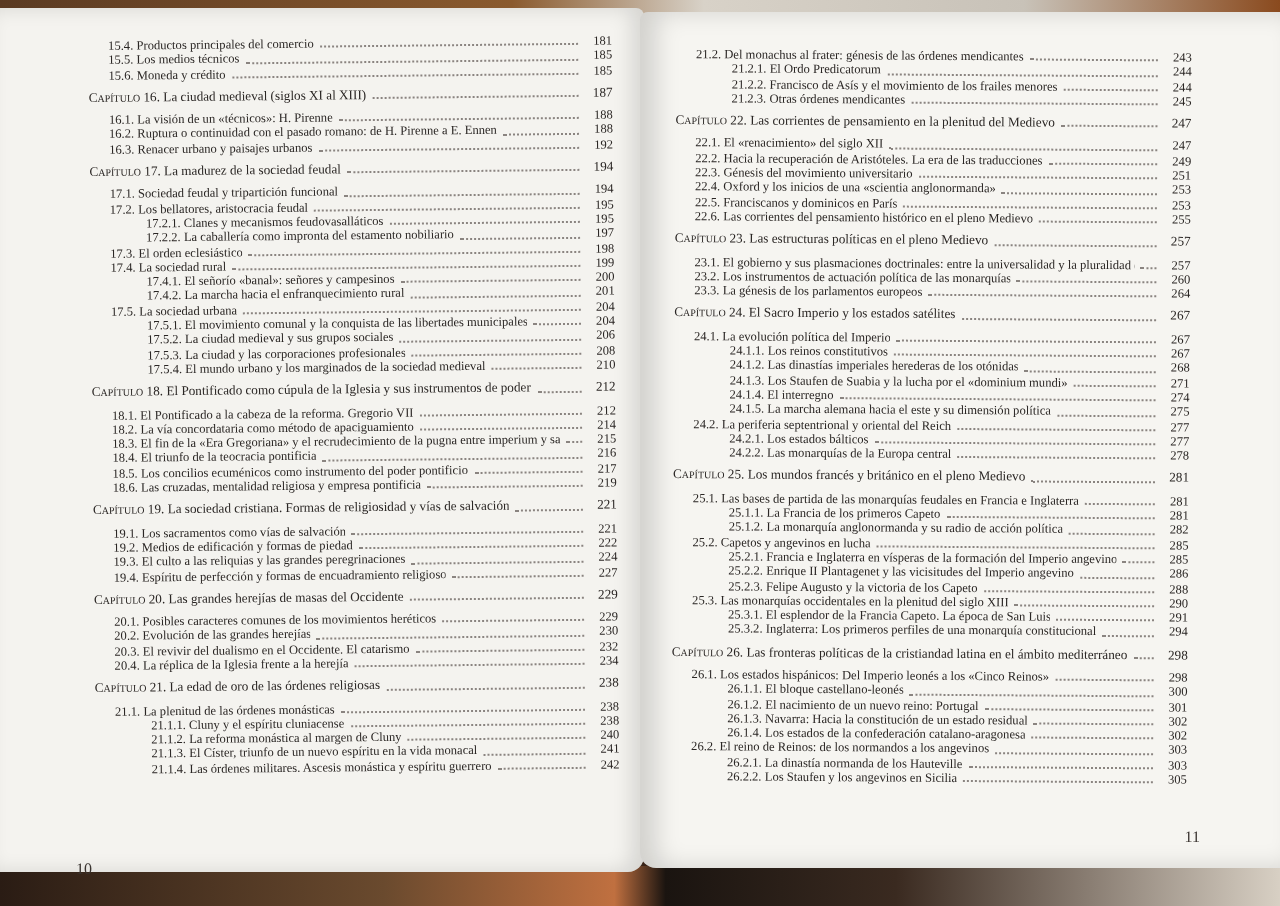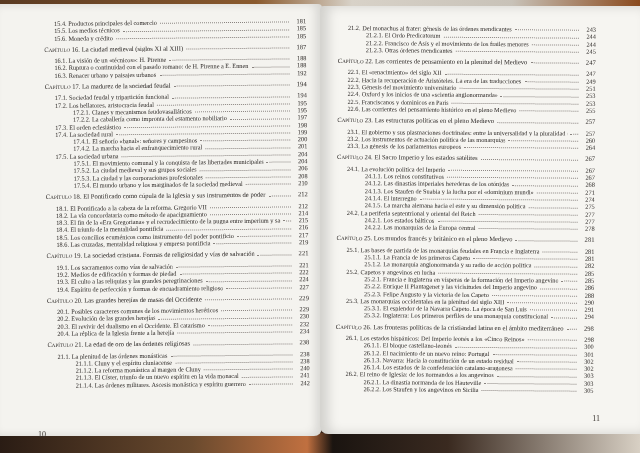--- a/index.html
+++ b/index.html
@@ -152,21 +152,21 @@
         <span class="txt"><span>18.2.</span> <span>La vía concordataria como método de apaciguamiento</span></span>
         <span class="dots"></span>
         <span class="pg">214</span>
       </div>
       <div class="row lvl2">
         <span class="txt"><span>18.3.</span> <span>El fin de la «Era Gregoriana» y el recrudecimiento de la pugna entre imperium y sacerdocium</span></span>
         <span class="dots"></span>
         <span class="pg">215</span>
       </div>
       <div class="row lvl2">
-        <span class="txt"><span>18.4.</span> <span>El triunfo de la mentalidad pontificia</span></span>
+        <span class="txt"><span>18.4.</span> <span>El triunfo de la teocracia pontificia</span></span>
         <span class="dots"></span>
         <span class="pg">216</span>
       </div>
       <div class="row lvl2">
         <span class="txt"><span>18.5.</span> <span>Los concilios ecuménicos como instrumento del poder pontificio</span></span>
         <span class="dots"></span>
         <span class="pg">217</span>
       </div>
       <div class="row lvl2">
         <span class="txt"><span>18.6.</span> <span>Las cruzadas, mentalidad religiosa y empresa pontificia</span></span>
@@ -423,21 +423,21 @@
         <span class="txt"><span>25.2.3.</span> <span>Felipe Augusto y la victoria de los Capeto</span></span>
         <span class="dots"></span>
         <span class="pg">288</span>
       </div>
       <div class="row lvl2">
         <span class="txt"><span>25.3.</span> <span>Las monarquías occidentales en la plenitud del siglo XIII</span></span>
         <span class="dots"></span>
         <span class="pg">290</span>
       </div>
       <div class="row lvl3">
-        <span class="txt"><span>25.3.1.</span> <span>El esplendor de la Navarra Capeto. La época de San Luis</span></span>
+        <span class="txt"><span>25.3.1.</span> <span>El esplendor de la Francia Capeto. La época de San Luis</span></span>
         <span class="dots"></span>
         <span class="pg">291</span>
       </div>
       <div class="row lvl3">
         <span class="txt"><span>25.3.2.</span> <span>Inglaterra: Los primeros perfiles de una monarquía constitucional</span></span>
         <span class="dots"></span>
         <span class="pg">294</span>
       </div>
       <div class="row chap">
         <span class="txt"><span class="sc">Capítulo 26.</span> <span>Las fronteras políticas de la cristiandad latina en el ámbito mediterráneo</span></span>
@@ -463,21 +463,21 @@
         <span class="txt"><span>26.1.3.</span> <span>Navarra: Hacia la constitución de un estado residual</span></span>
         <span class="dots"></span>
         <span class="pg">302</span>
       </div>
       <div class="row lvl3">
         <span class="txt"><span>26.1.4.</span> <span>Los estados de la confederación catalano-aragonesa</span></span>
         <span class="dots"></span>
         <span class="pg">302</span>
       </div>
       <div class="row lvl2">
-        <span class="txt"><span>26.2.</span> <span>El reino de Iglesia: de los normandos a los angevinos</span></span>
+        <span class="txt"><span>26.2.</span> <span>El reino de Reinos: de los normandos a los angevinos</span></span>
         <span class="dots"></span>
         <span class="pg">303</span>
       </div>
       <div class="row lvl3">
         <span class="txt"><span>26.2.1.</span> <span>La dinastía normanda de los Hauteville</span></span>
         <span class="dots"></span>
         <span class="pg">303</span>
       </div>
       <div class="row lvl3">
         <span class="txt"><span>26.2.2.</span> <span>Los Staufen y los angevinos en Sicilia</span></span>

